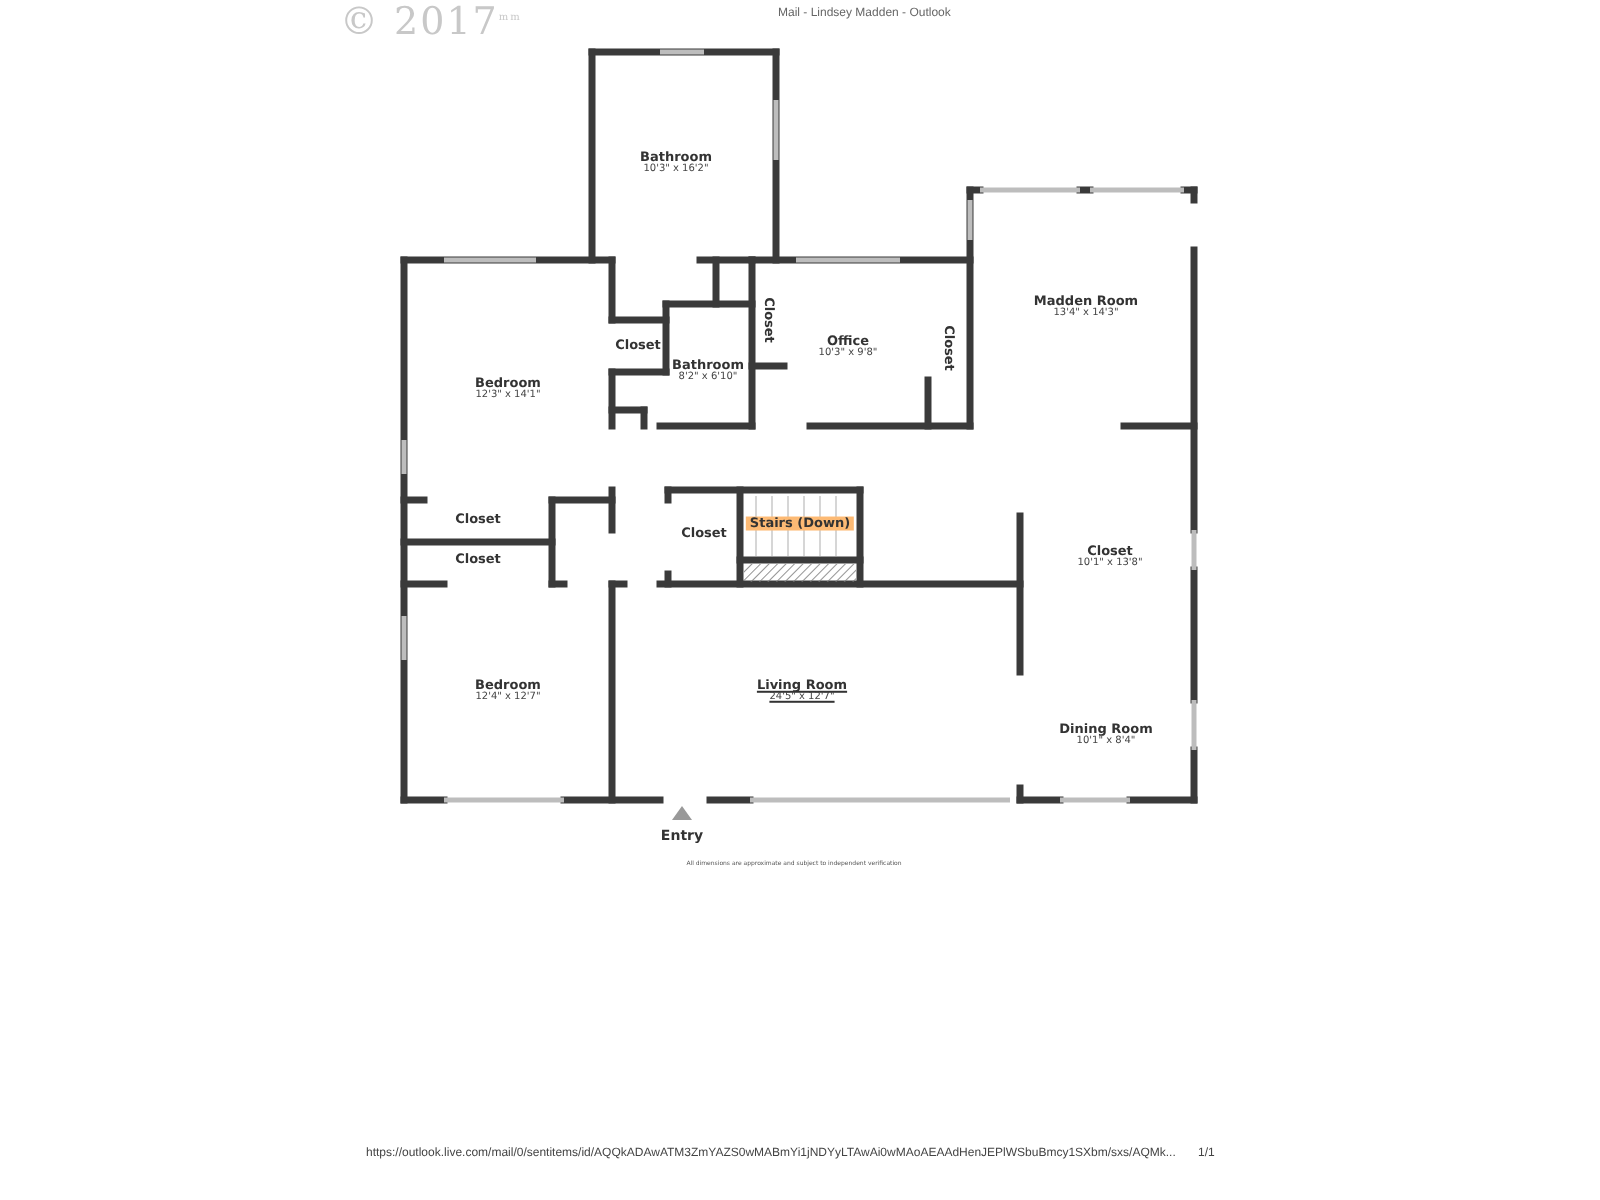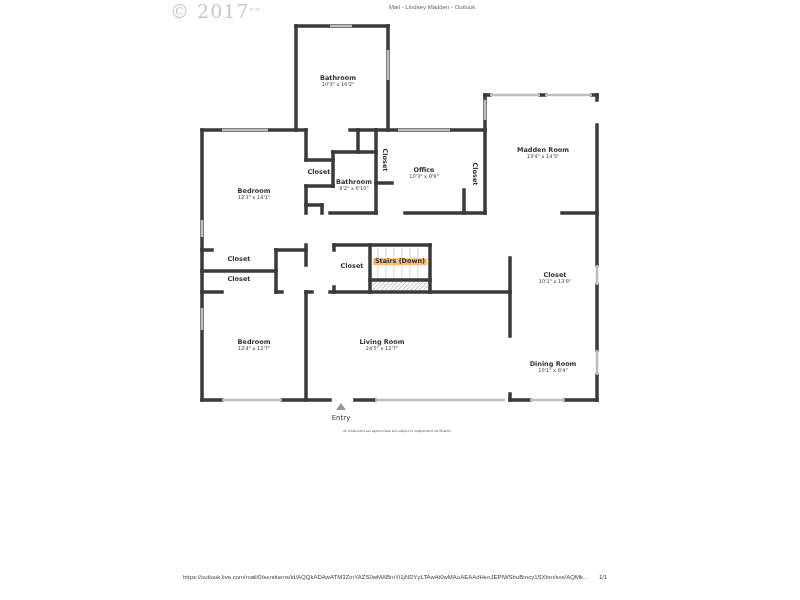--- a/index.html
+++ b/index.html
@@ -20,21 +20,21 @@
       font-family: "Liberation Sans", sans-serif;
     }
     svg.plan { position: absolute; left: 0; top: 0; }
     .room-label {
       position: absolute; transform: translate(-50%, -50%);
       text-align: center; white-space: nowrap; line-height: 1.15;
     }
     .room-name { font-size: 6.5px; font-weight: bold; color: #333; display: block; }
     .room-dim { font-size: 5px; color: #444; display: block; }
     .vert { transform: translate(-50%, -50%) rotate(90deg); }
-    .entry-label { font-size: 7px; font-weight: normal; color: #333; }
+    .entry-label { font-size: 7px; font-weight: bold; color: #333; }
     .note { font-size: 3px; color: #555; }
     .footer-url {
       left: 183px; top: 574px; font-size: 6px; color: #444;
       font-family: "Liberation Sans", sans-serif;
     }
     .footer-page {
       left: 599px; top: 574px; font-size: 6px; color: #444;
       font-family: "Liberation Sans", sans-serif;
     }
   </style>
@@ -191,21 +191,21 @@
   <span class="room-name">Stairs (Down)</span>
 </div>
 <div class="room-label" style="left:555px; top:279px;">
   <span class="room-name">Closet</span>
   <span class="room-dim">10'1" x 13'8"</span>
 </div>
 <div class="room-label" style="left:254px; top:346px;">
   <span class="room-name">Bedroom</span>
   <span class="room-dim">12'4" x 12'7"</span>
 </div>
-<div class="room-label" style="left:382px; top:346px;">
+<div class="room-label" style="left:401px; top:346px;text-decoration:underline;">
   <span class="room-name">Living Room</span>
   <span class="room-dim">24'5" x 12'7"</span>
 </div>
 <div class="room-label" style="left:553px; top:368px;text-align:center;">
   <span class="room-name">Dining Room</span>
   <span class="room-dim">10'1" x 8'4"</span>
 </div>
 
 <div class="room-label entry-label" style="left:341px; top:418px;">Entry</div>
 <div class="room-label note" style="left:397px; top:432px;">All dimensions are approximate and subject to independent verification</div>

